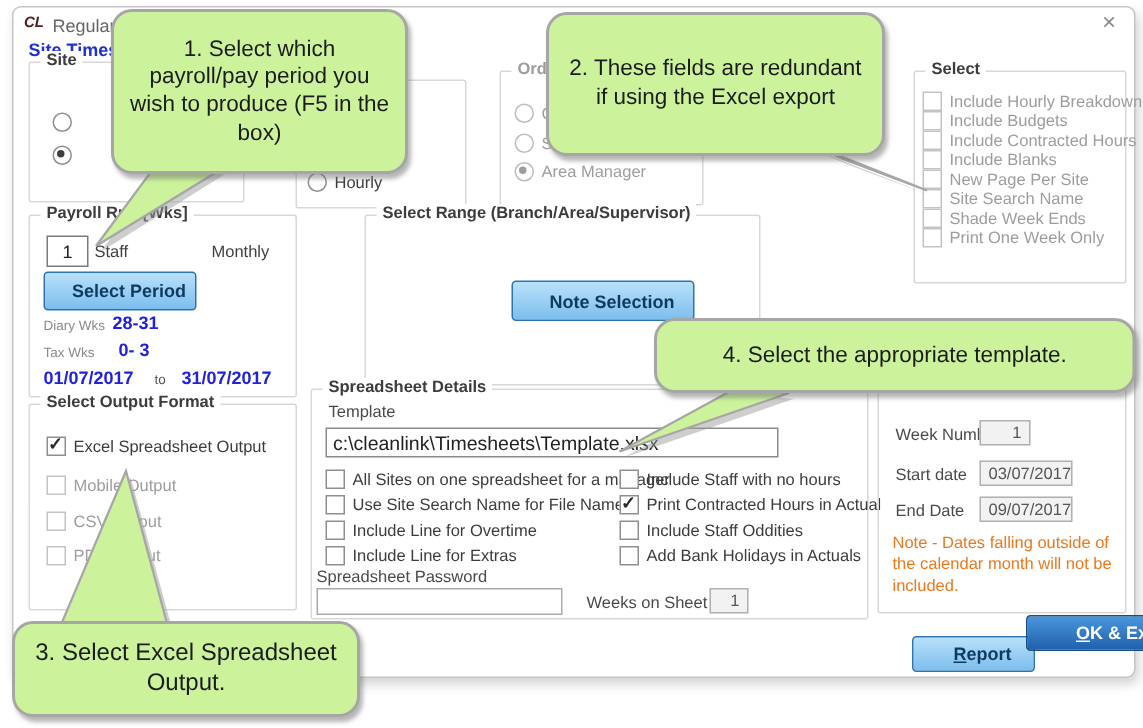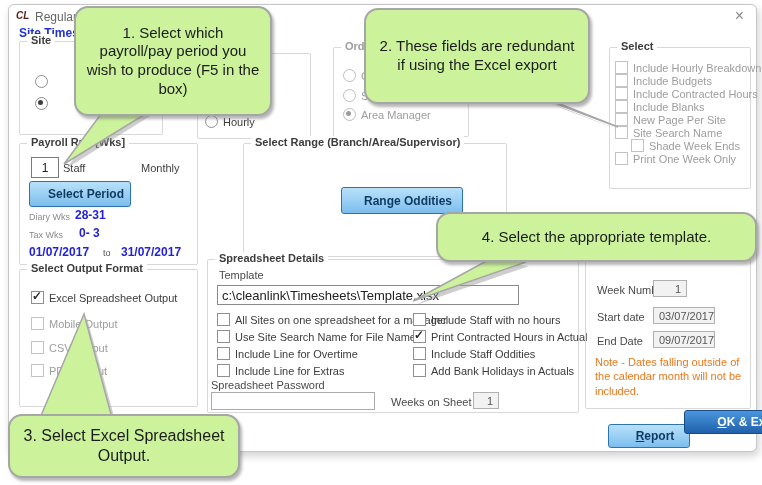--- a/index.html
+++ b/index.html
@@ -116,21 +116,21 @@
         <span>Include Blanks</span>
       </div>
     <div class="cbrow dis" style="left:606px;top:108px;">
         <span class="cb"></span>
         <span>New Page Per Site</span>
       </div>
     <div class="cbrow dis" style="left:606px;top:121px;">
         <span class="cb"></span>
         <span>Site Search Name</span>
       </div>
-    <div class="cbrow dis" style="left:622px;top:134px;align-items:flex-end;">
+    <div class="cbrow dis" style="left:606px;top:134px;align-items:flex-end;">
         <span class="cb"></span>
         <span>Shade Week Ends</span>
       </div>
     <div class="cbrow dis" style="left:606px;top:147px;">
         <span class="cb"></span>
         <span>Print One Week Only</span>
       </div>
 
     <div class="grp" style="left:10px;top:138px;width:177px;height:120px;">
       <span class="legend">Payroll Run [Wks]</span>
@@ -143,21 +143,21 @@
     <span class="val-blue" style="left:66px;top:203px;">28-31</span>
     <span class="lbl-sm" style="left:20px;top:225px;">Tax Wks</span>
     <span class="val-blue" style="left:70px;top:221px;">0- 3</span>
     <span class="val-blue" style="left:20px;top:240px;">01/07/2017</span>
     <span class="lbl-sm" style="left:94px;top:243px;color:#555;">to</span>
     <span class="val-blue" style="left:112px;top:240px;">31/07/2017</span>
 
     <div class="grp" style="left:234px;top:138px;width:262px;height:112px;">
       <span class="legend">Select Range (Branch/Area/Supervisor)</span>
     </div>
-    <div class="btn-blue" style="left:332px;top:182px;width:108px;height:25px;">Range Oddities</div>
+    <div class="btn-blue" style="left:332px;top:182px;width:108px;height:25px;">Note Selection</div>
 
     <div class="grp" style="left:10px;top:264px;width:177px;height:136px;">
       <span class="legend">Select Output Format</span>
     </div>
     <div class="cbrow" style="left:22px;top:286px;">
         <span class="cb checked"></span>
         <span>Excel Spreadsheet Output</span>
       </div>
     <div class="cbrow dis" style="left:22px;top:312px;">
         <span class="cb"></span>

